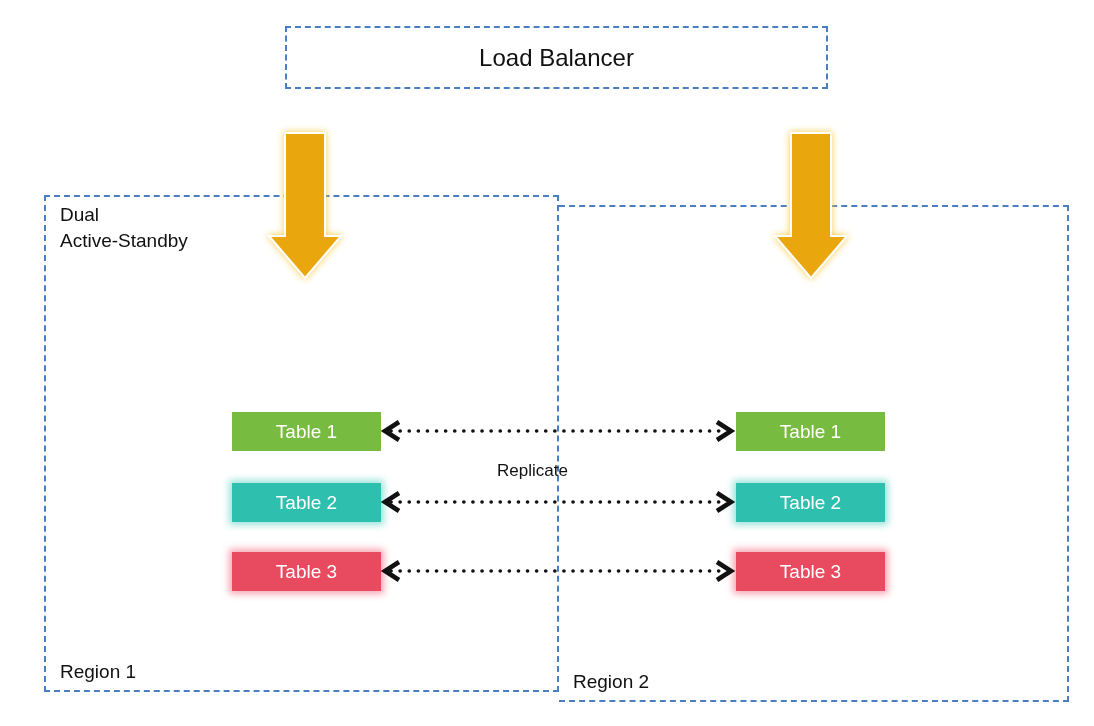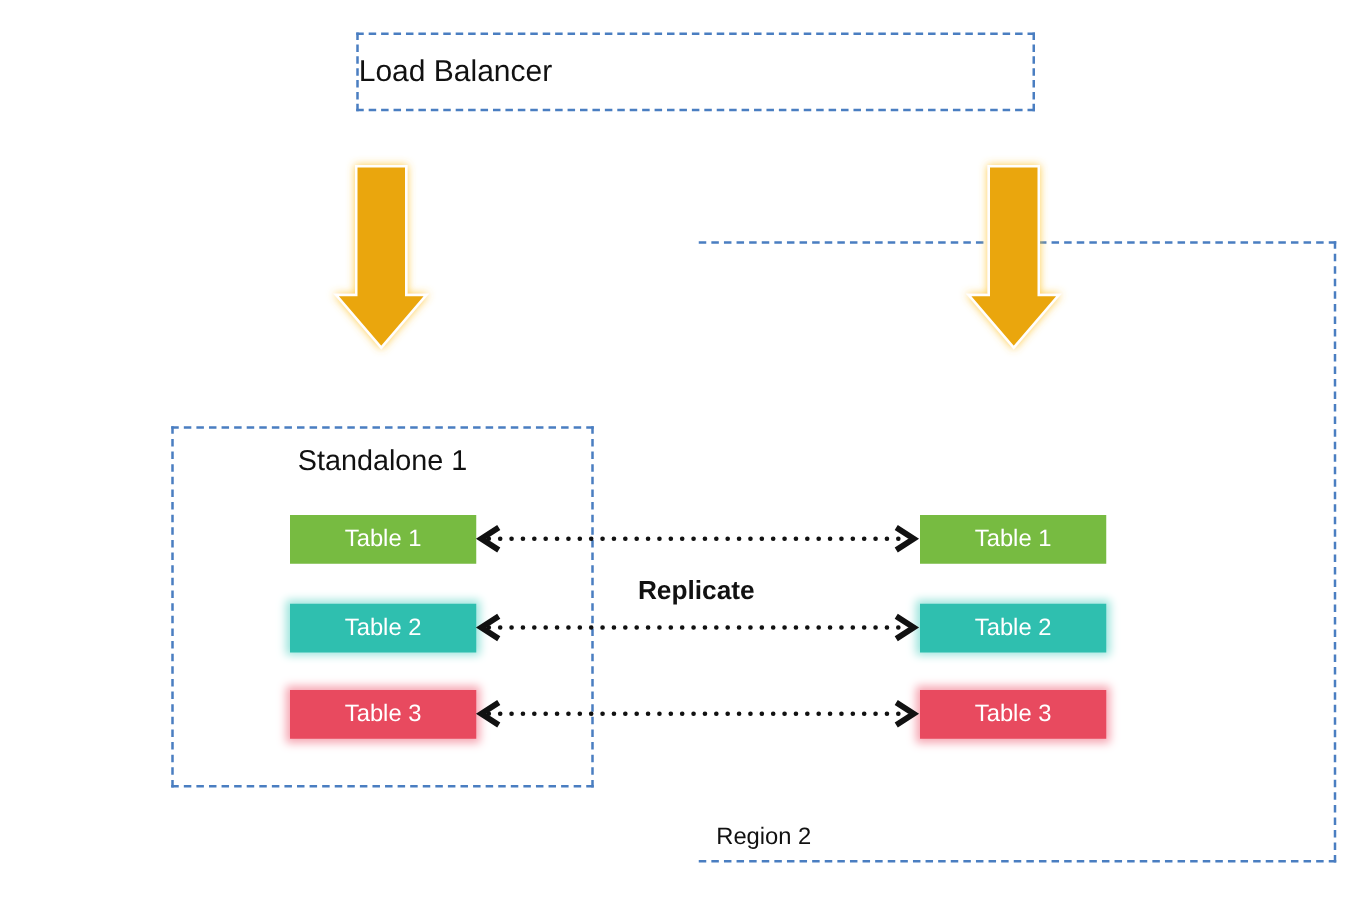--- a/index.html
+++ b/index.html
@@ -7,25 +7,25 @@
   .canvas {
     position: relative; width: 1094px; height: 726px; background: #fff;
     overflow: hidden;
   }
   .dashed {
     position: absolute; box-sizing: border-box;
     border: 2.5px dashed var(--border-blue); background: transparent;
   }
   .lb-box {
     left: 285px; top: 26px; width: 543px; height: 63px;
-    display: flex; align-items: center; 
+    display: flex; align-items: center; justify-content: center;
     font-size: 24px;
   }
   .region1 { left: 44px;  top: 195px; width: 515px; height: 497px; }
-  .region2 { left: 559px; top: 193px; width: 510px; height: 497px; border-left: none; }
+  .region2 { left: 559px; top: 205px; width: 510px; height: 497px; border-left: none; }
   .standalone1 { left: 137px; top: 341px; width: 338px; height: 289px; }
   .standalone2 { left: 640px; top: 341px; width: 340px; height: 289px; }
   .standalone-title {
     text-align: center; padding-top: 12px; font-size: 23px;
   }
   .mode-label {
     position: absolute; left: 14px; top: 5px;
     font-size: 19px; line-height: 1.35; white-space: nowrap;
   }
   .region-label {
@@ -53,40 +53,44 @@
   }
   .chev {
     stroke: var(--dot-color); stroke-width: 4.6; fill: none;
     stroke-linejoin: miter;
   }
   .gold-arrow {
     fill: var(--arrow-gold); stroke: #ffffff; stroke-width: 2;
   }
   .replicate-label {
     position: absolute; left: 497px; top: 461px; width: 120px;
-    text-align: center; font-size: 21px; font-weight: bold;
+    font-size: 17px;
   }
 </style>
 </head>
 <body>
 
 <div class="canvas" style="--border-blue: #4A7EC1; --arrow-gold: #EAA60D; --dot-color: #111111;">
 
   <div class="dashed lb-box">
     <span>Load Balancer</span>
   </div>
 
+  <div class="dashed region1">
+    <div class="mode-label">
+      <div>Dual</div>
+      <div>Active-Standby</div>
+    </div>
+    <div class="region-label">Region 1</div>
+  </div>
 
   <div class="dashed region2">
     <div class="region-label">Region 2</div>
   </div>
 
-  <div class="dashed standalone1">
-    <div class="standalone-title">Standalone 1</div>
-  </div>
 
 
   <div class="chip s1c1" style="--chip: #77BB41;">Table 1</div>
   <div class="chip glow s1c2" style="--chip: #2FBFAF; --glow: #9BE4DC;">Table 2</div>
   <div class="chip glow s1c3" style="--chip: #E84A5F; --glow: #F6A6B2;">Table 3</div>
 
   <div class="chip s2c1" style="--chip: #77BB41;">Table 1</div>
   <div class="chip glow s2c2" style="--chip: #2FBFAF; --glow: #9BE4DC;">Table 2</div>
   <div class="chip glow s2c3" style="--chip: #E84A5F; --glow: #F6A6B2;">Table 3</div>
 

